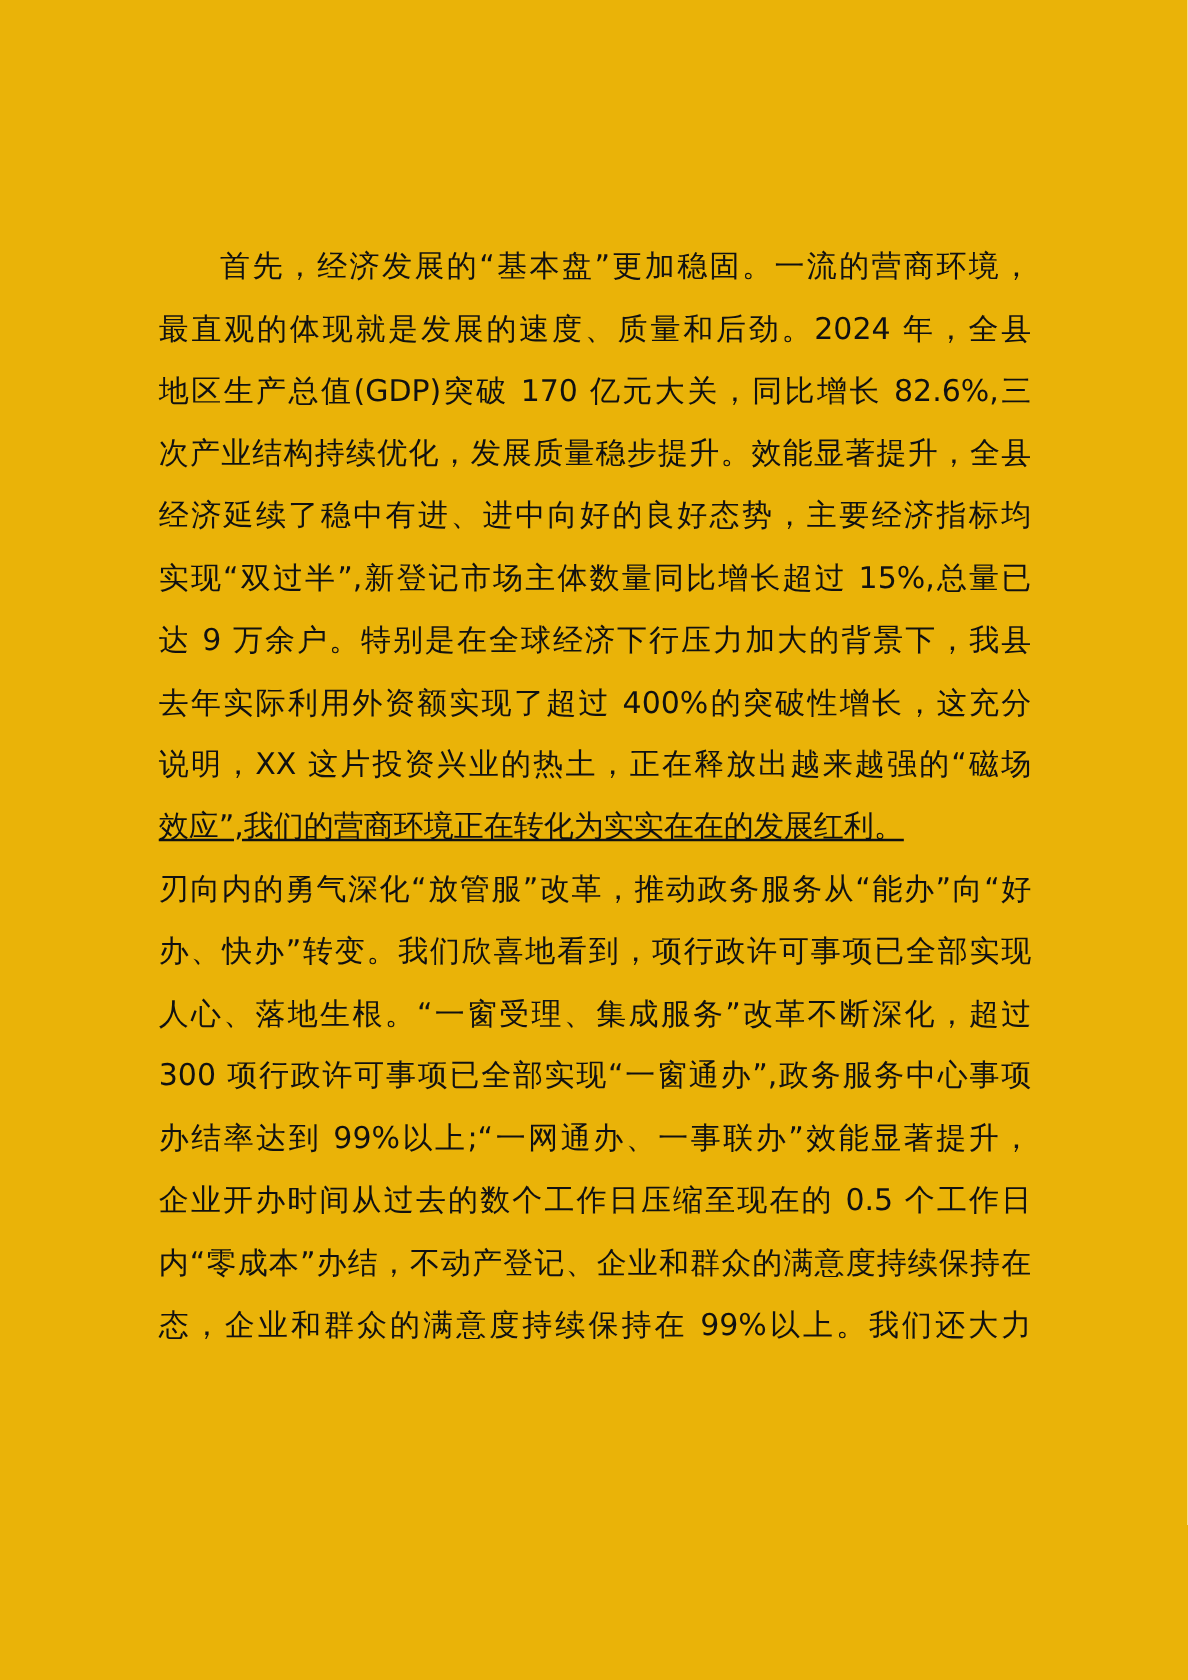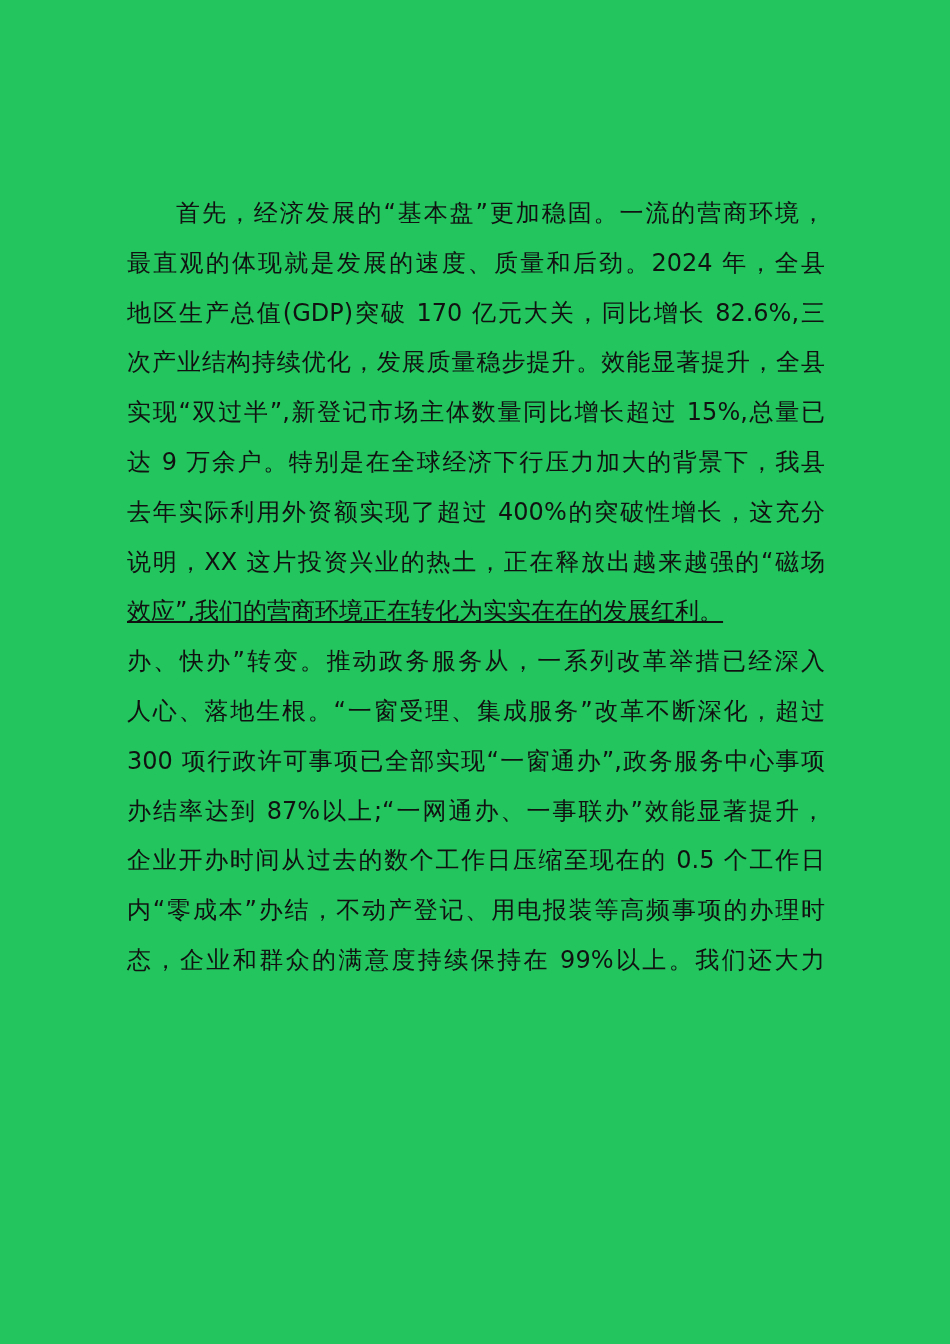--- a/index.html
+++ b/index.html
@@ -12,21 +12,21 @@
       height: 1344px;
       position: relative;
       overflow: hidden;
     }
     .page {
       position: absolute;
       left: 0;
       top: 0;
       width: 950px;
       height: 1344px;
-      background: #22c55e;
+      background: #eab308;
     }
     .content {
       position: absolute;
       left: 127px;
       top: 193px;
       width: 698px;
     }
     .line {
       height: 49.8px;
       line-height: 40px;
@@ -50,31 +50,33 @@
 <body>
 
 <div class="page">
   <div class="content">
 
     <div>
       <div class="line indent">首先，经济发展的“基本盘”更加稳固。一流的营商环境，</div>
       <div class="line">最直观的体现就是发展的速度、质量和后劲。2024 年，全县</div>
       <div class="line">地区生产总值(GDP)突破 170 亿元大关，同比增长 82.6%,三</div>
       <div class="line">次产业结构持续优化，发展质量稳步提升。效能显著提升，全县</div>
+      <div class="line">经济延续了稳中有进、进中向好的良好态势，主要经济指标均</div>
       <div class="line">实现“双过半”,新登记市场主体数量同比增长超过 15%,总量已</div>
       <div class="line">达 9 万余户。特别是在全球经济下行压力加大的背景下，我县</div>
       <div class="line">去年实际利用外资额实现了超过 400%的突破性增长，这充分</div>
       <div class="line">说明，XX 这片投资兴业的热土，正在释放出越来越强的“磁场</div>
       <div class="line last">效应”,我们的营商环境正在转化为实实在在的发展红利。</div>
     </div>
 
     <div>
-      <div class="line">办、快办”转变。推动政务服务从，一系列改革举措已经深入</div>
+      <div class="line">刃向内的勇气深化“放管服”改革，推动政务服务从“能办”向“好</div>
+      <div class="line">办、快办”转变。我们欣喜地看到，项行政许可事项已全部实现</div>
       <div class="line">人心、落地生根。“一窗受理、集成服务”改革不断深化，超过</div>
       <div class="line">300 项行政许可事项已全部实现“一窗通办”,政务服务中心事项</div>
-      <div class="line">办结率达到 87%以上;“一网通办、一事联办”效能显著提升，</div>
+      <div class="line">办结率达到 99%以上;“一网通办、一事联办”效能显著提升，</div>
       <div class="line">企业开办时间从过去的数个工作日压缩至现在的 0.5 个工作日</div>
-      <div class="line">内“零成本”办结，不动产登记、用电报装等高频事项的办理时</div>
+      <div class="line">内“零成本”办结，不动产登记、企业和群众的满意度持续保持在</div>
       <div class="line">态，企业和群众的满意度持续保持在 99%以上。我们还大力</div>
     </div>
 
   </div>
 </div>
 
 </body></html>

